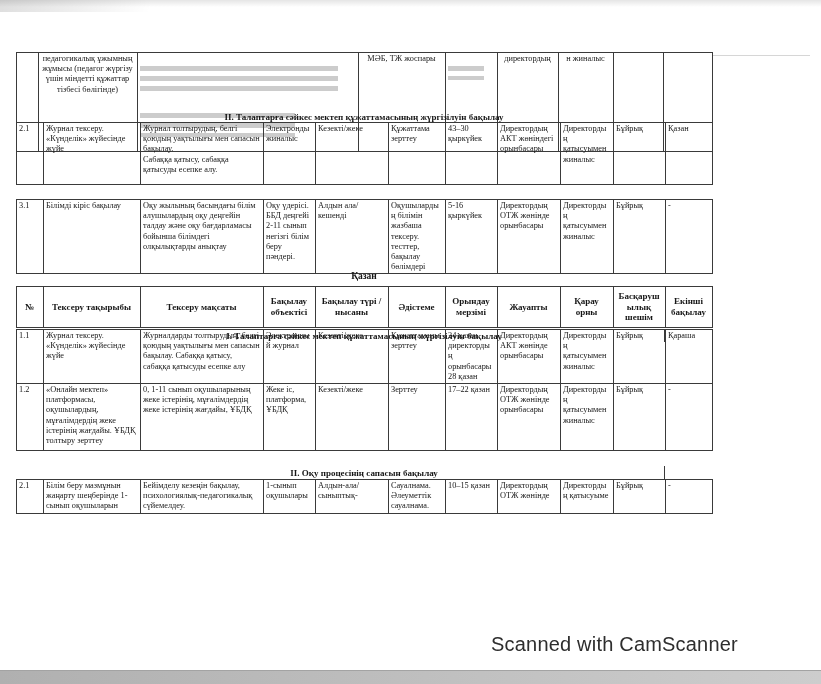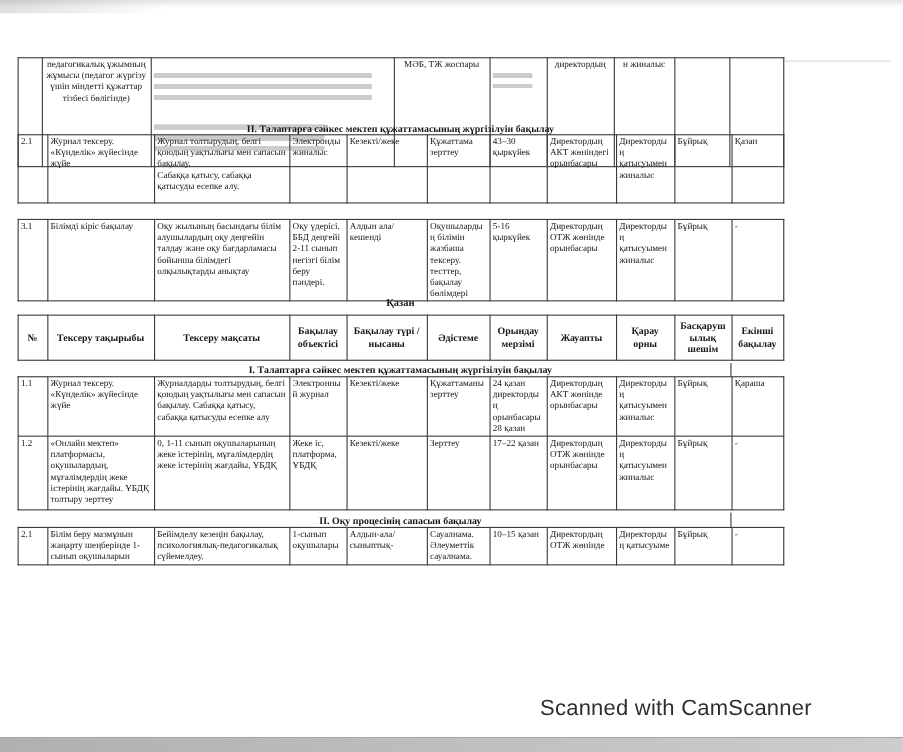--- a/index.html
+++ b/index.html
@@ -17,21 +17,21 @@
   table{border-collapse:collapse;table-layout:fixed;width:696px;position:absolute;left:16px;}
   td,th{border:1px solid #3a3a3a;vertical-align:top;padding:1px 3px 1px 2px;
         font-size:8.3px;line-height:10.2px;overflow:hidden;
         word-wrap:break-word;overflow-wrap:break-word;word-break:break-word;white-space:pre-line;}
   th{font-weight:bold;text-align:center;vertical-align:middle;font-size:9px;line-height:10.8px;}
 
   #t-part{top:52px;}   #t-part td{height:52px;text-align:center;}
   #t-r21{top:122px;}   #t-r21 td{height:59px;}
   #t-r31{top:199px;}   #t-r31 td{height:64px;}
   #t2-head{top:286px;} #t2-head th{height:38px;}
-  #t2-body1{top:342px;} #t2-body1 tr.r11 td{height:48px;} #t2-body1 tr.r12 td{height:64px;}
+  #t2-body1{top:329px;} #t2-body1 tr.r11 td{height:48px;} #t2-body1 tr.r12 td{height:64px;}
   #t2-body2{top:479px;} #t2-body2 td{height:30px;}
 
   .band{position:absolute;left:16px;width:696px;display:flex;align-items:center;justify-content:center;
         font-weight:bold;font-size:9px;line-height:10px;}
   #band-sep2{top:108px;height:14px;align-items:flex-end;}
   #band-sep3{top:186px;height:13px;}
   #band-oct1{top:330px;height:12px;}
   #band-oct2{top:466px;height:13px;font-family:Liberation Serif, serif;}
   .band .vline{position:absolute;right:47px;top:0;bottom:0;width:1px;background:#3a3a3a;}
 

